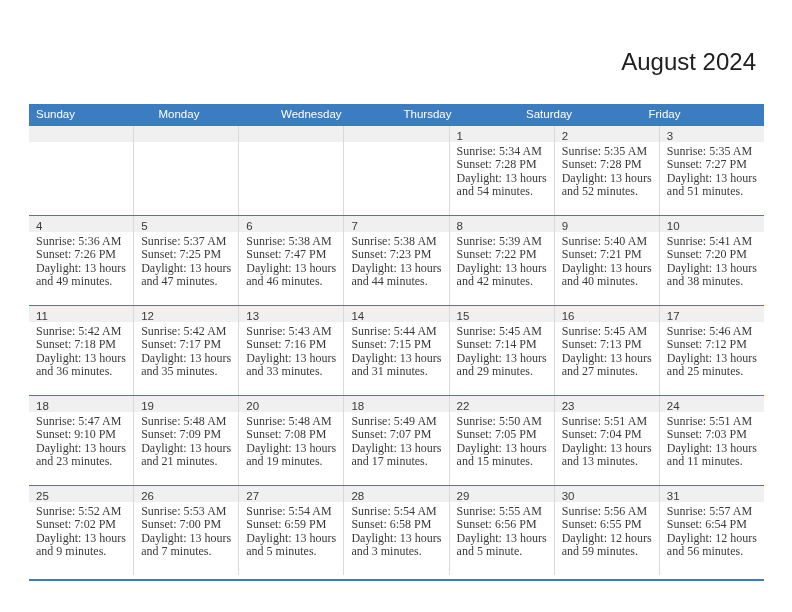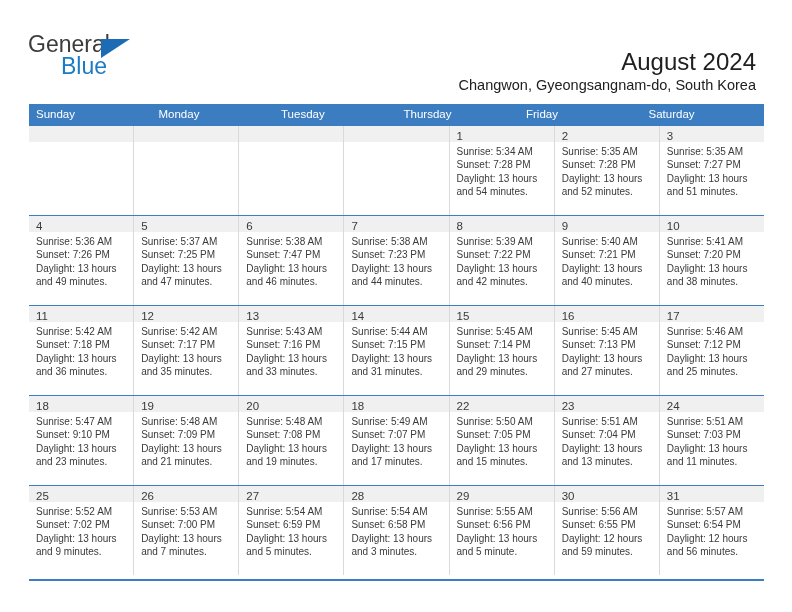--- a/index.html
+++ b/index.html
@@ -133,59 +133,54 @@
     padding-left: 7px;
     box-sizing: border-box;
   }
   .daynum {
     font-size: 11.5px;
     color: #3a3a3a;
     line-height: 16px;
   }
   .day-info {
     padding: 3px 6px 0 7px;
-    font-size: 10px;
+    font-size: 12px;
     line-height: 13.4px;
     color: #3a3a3a;
+    font-family: Liberation Serif, serif;
   }
   .day-info div {
     white-space: nowrap;
   }
   .bottom-rule {
     position: absolute;
     left: 29px;
     top: 579px;
     width: 735px;
     height: 1.5px;
     background: #3b7dc0;
   }
 </style>
 </head>
 <body>
 
 <div class="page">
 
   <div class="header">
-    <div class="logo">
-      <span class="logo-general">General</span>
-      <span class="logo-tri"></span>
-      <span class="logo-blue">Blue</span>
-    </div>
     <div class="title">August 2024</div>
-    <div class="subtitle">Changwon, Gyeongsangnam-do, South Korea</div>
   </div>
 
   <div class="calendar">
     <div class="weekday-row">
       <div class="weekday">Sunday</div>
       <div class="weekday">Monday</div>
-      <div class="weekday">Tuesday</div>
+      <div class="weekday">Wednesday</div>
       <div class="weekday">Thursday</div>
+      <div class="weekday">Saturday</div>
       <div class="weekday">Friday</div>
-      <div class="weekday">Saturday</div>
     </div>
 
     <div class="week-row">
       <div class="day-cell empty">
         <div class="daynum-strip"><span class="daynum"></span></div>
         <div class="day-info">
           <div></div>
           <div></div>
           <div></div>
           <div></div>

